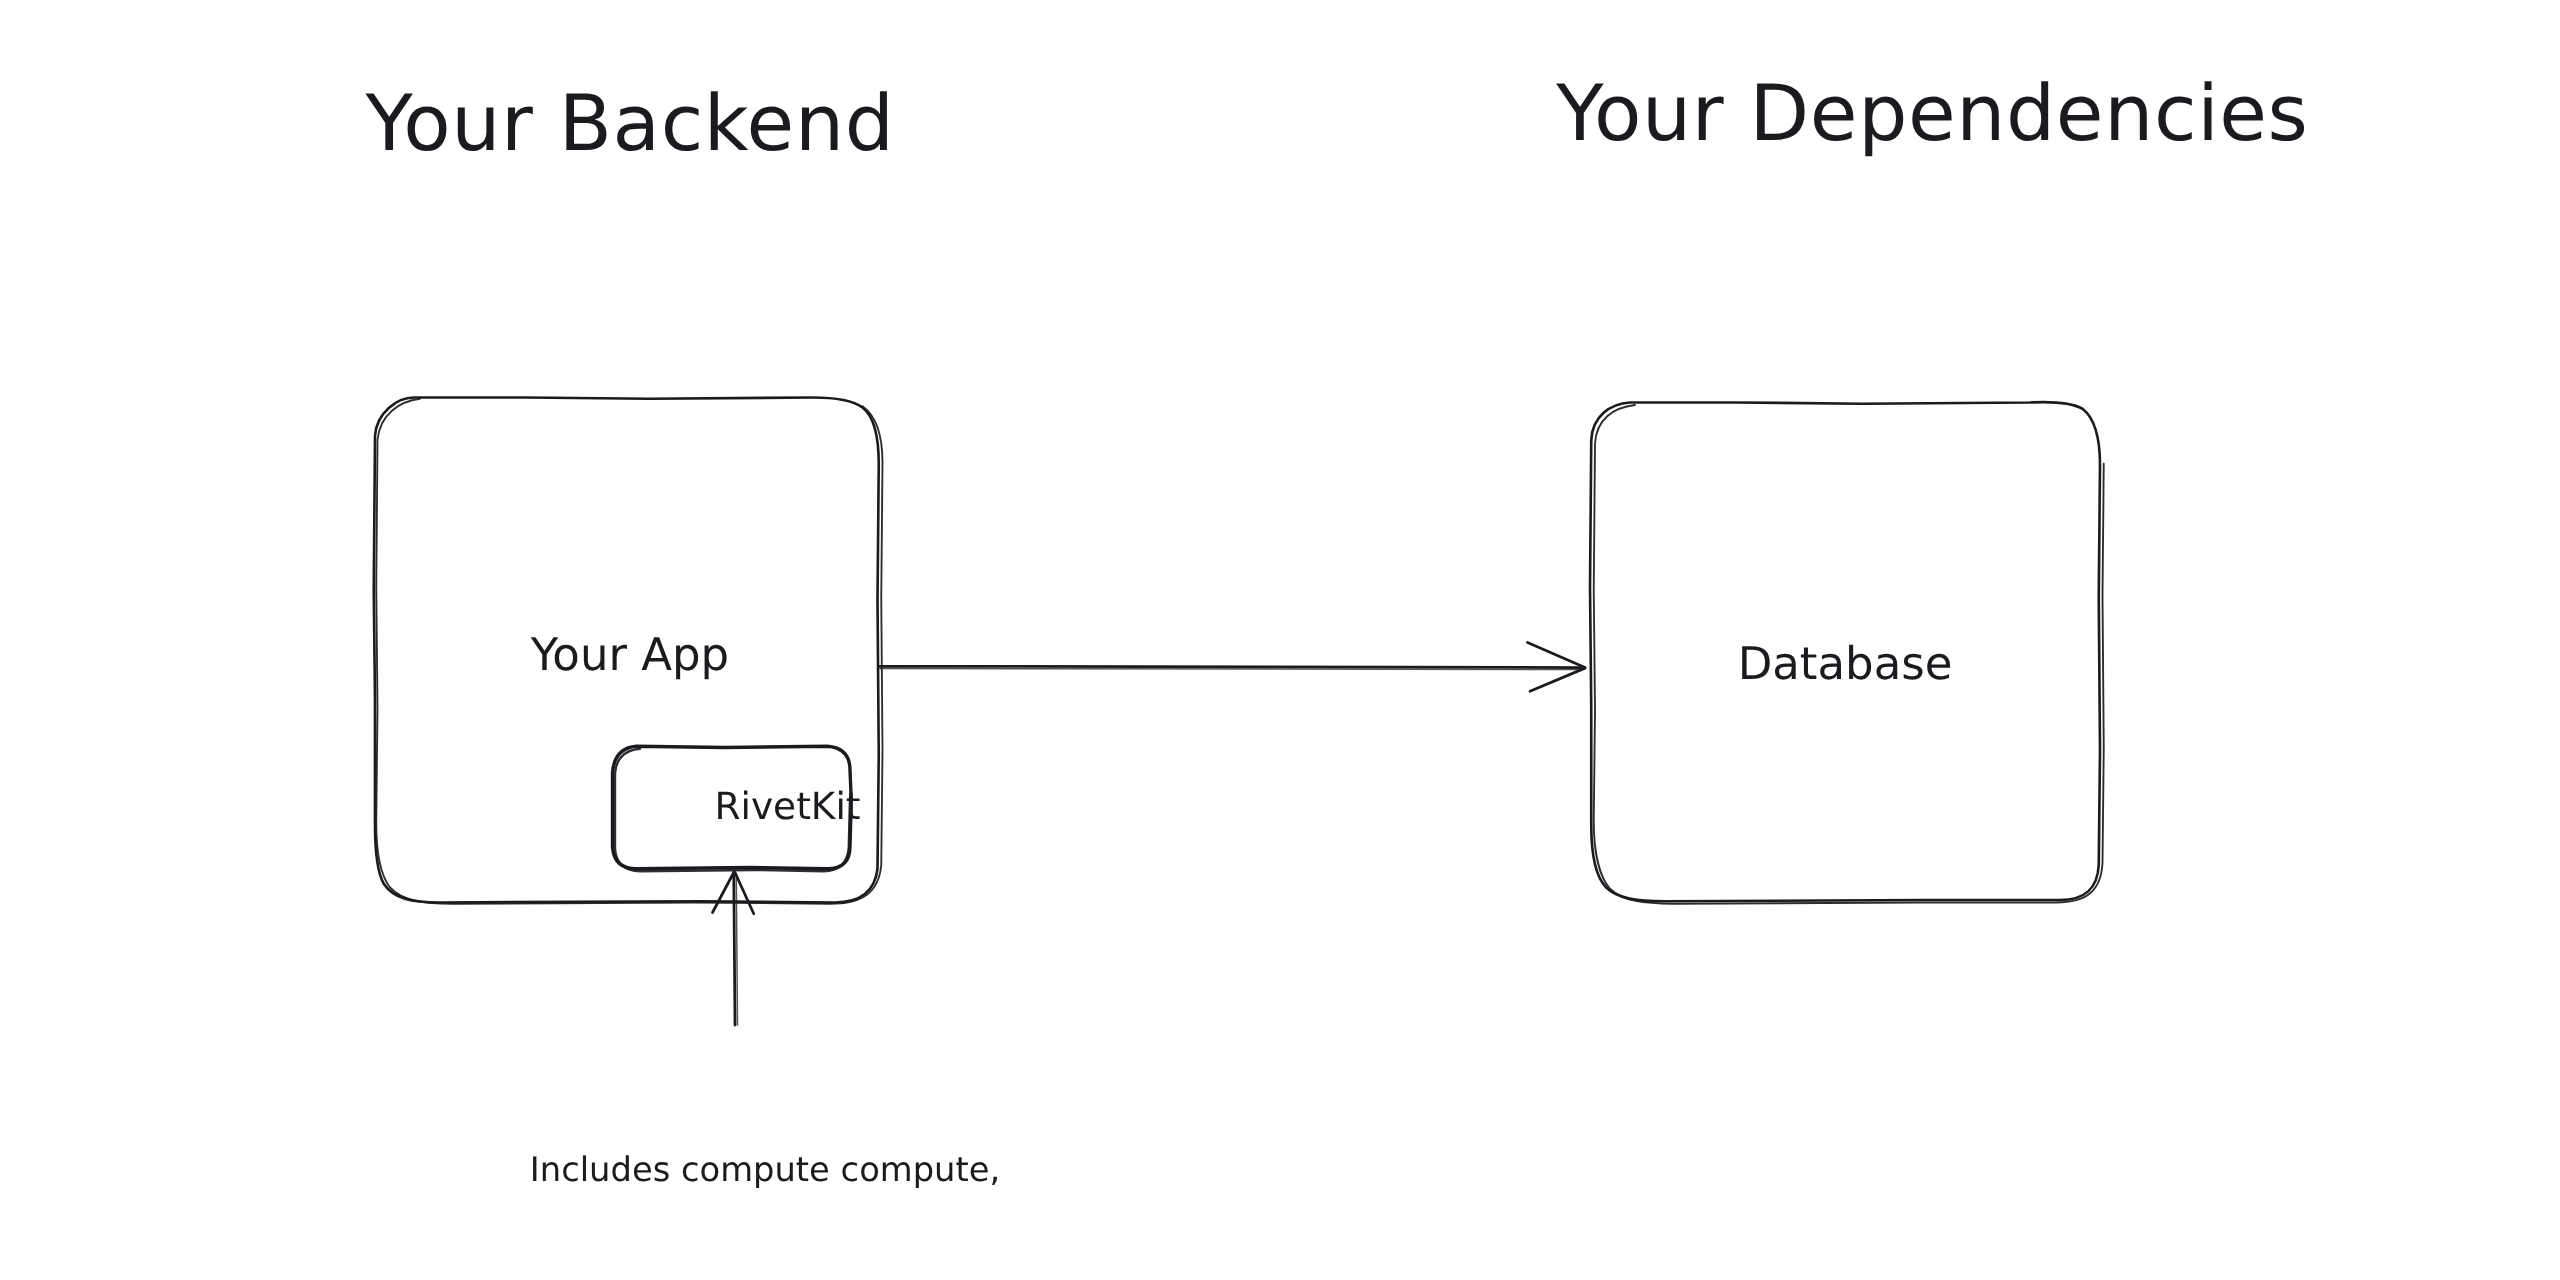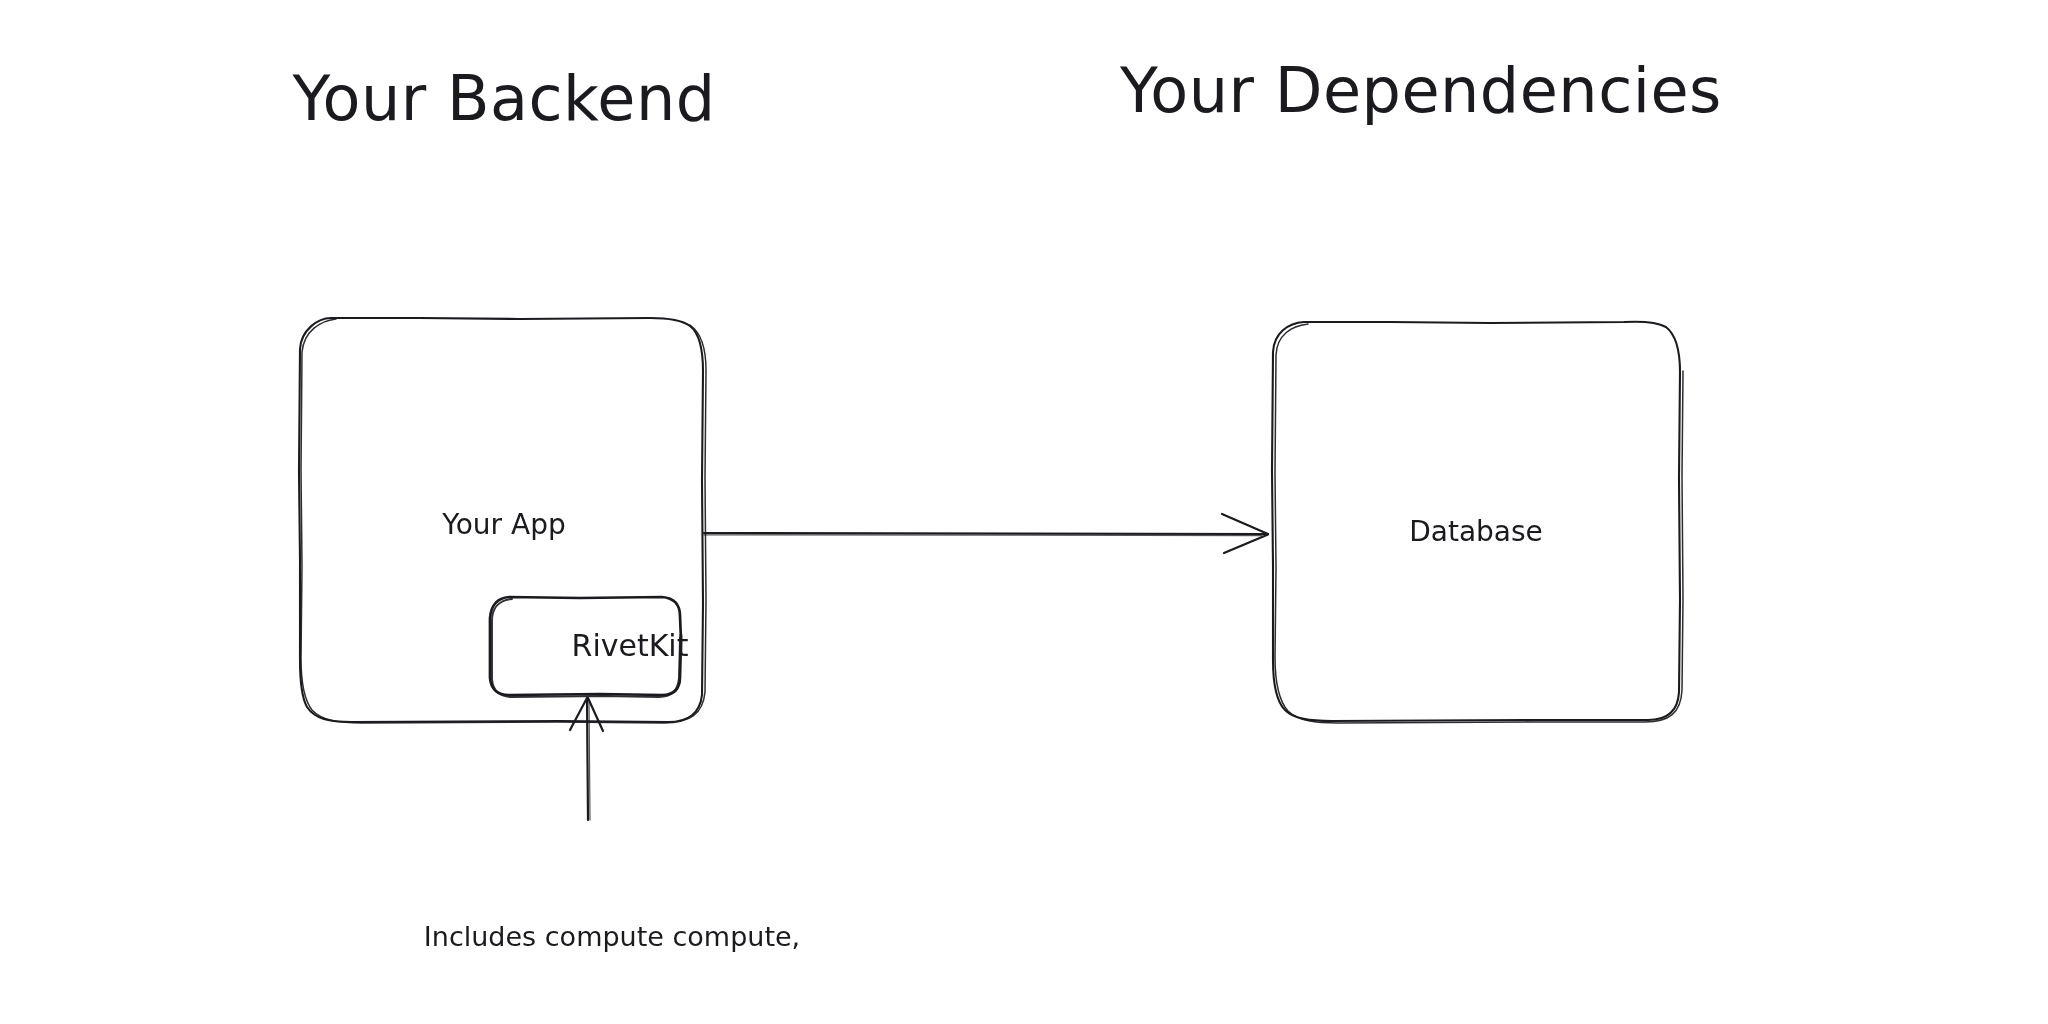--- a/index.html
+++ b/index.html
@@ -33,21 +33,21 @@
     color: #1b1b1f;
     line-height: 1;
   }
   .title {
     font-size: 62px;
     letter-spacing: 0.5px;
     transform: translateX(-50%);
     text-align: center;
   }
   .node-label {
-    font-size: 28px;
+    font-size: 36px;
     transform: translate(-50%, -50%);
     text-align: center;
   }
   .inner-label {
     font-size: 30px;
     transform: translate(-50%, -50%);
     text-align: center;
     margin-left: 44px;
   }
   .caption {
@@ -188,21 +188,21 @@
       <g stroke-width="2.2">
         <path d="M 570 730 L 587 698"></path>
         <path d="M 603 731 L 588 698"></path>
       </g>
 
     </g>
   </svg>
 
   <div class="txt title" style="left:504px; top:68px;">Your Backend</div>
 
-  <div class="txt title" style="left:1421px; top:60px;text-align:right;">Your Dependencies</div>
+  <div class="txt title" style="left:1546px; top:60px;text-align:right;">Your Dependencies</div>
 
   <div class="txt node-label" style="left:504px; top:525px;">Your App</div>
 
   <div class="txt inner-label" style="left:586px; top:646px;">RivetKit</div>
 
   <div class="txt node-label" style="left:1476px; top:532px;">Database</div>
 
   <div class="txt caption" style="left:612px; top:844px;">
     <span>Includes compute compute,</span>
     

